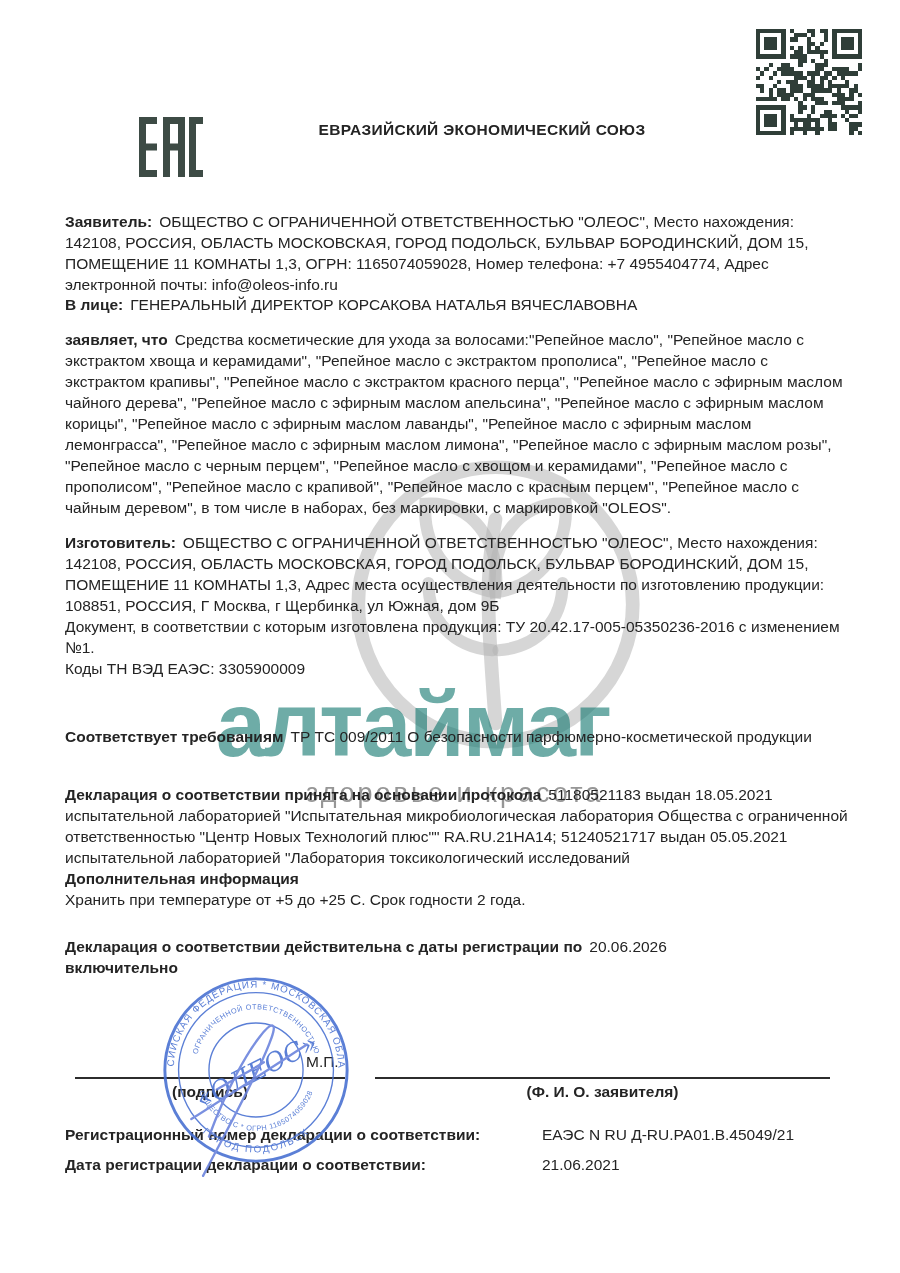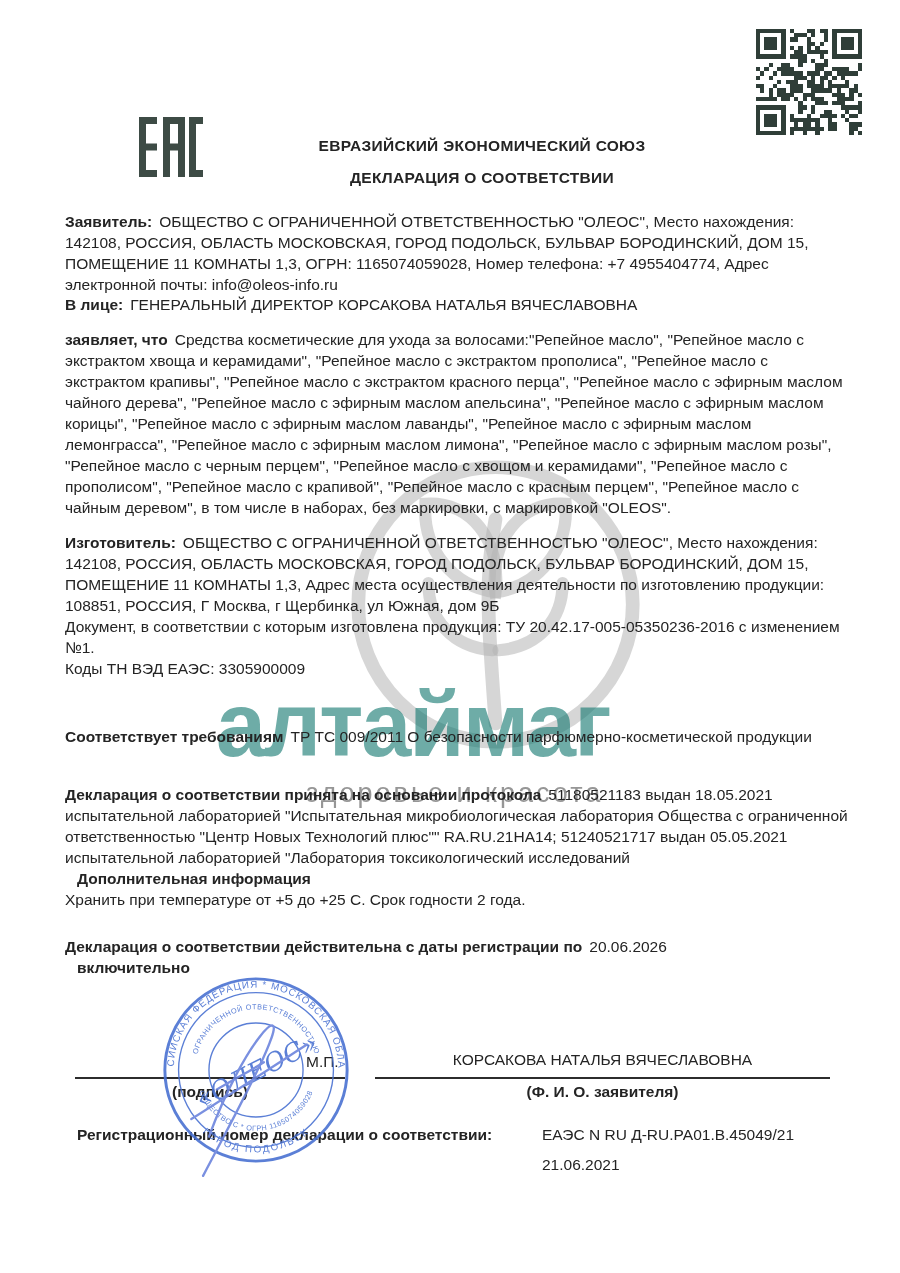--- a/index.html
+++ b/index.html
@@ -1,19 +1,19 @@
 <!DOCTYPE html>
 <html><head>
 <meta charset="utf-8">
 <style>
   html,body{margin:0;padding:0;background:#ffffff;}
   .page{position:relative;width:900px;height:1273px;background:#ffffff;
         font-family:"Liberation Sans",sans-serif;color:#242424;overflow:hidden;}
   .para{position:absolute;left:65px;width:787px;font-size:15.5px;line-height:21px;z-index:1;}
-  .b{font-weight:bold;margin-left:12px;}
+  .b{font-weight:bold;}
   .lbl{font-weight:bold;margin-right:7px;}
   .center-head{position:absolute;left:64px;width:836px;text-align:center;font-weight:bold;
                font-size:15.5px;letter-spacing:.3px;z-index:1;}
   .wm{position:absolute;z-index:0;pointer-events:none;}
   .wm-brand{left:216px;top:680px;font-size:90px;font-weight:bold;color:#0f766e;opacity:.6;
             letter-spacing:-2px;line-height:1;}
   .wm-tagline{left:306px;top:780px;font-size:27px;color:#737373;opacity:.75;letter-spacing:3px;line-height:1;}
   .sig-line{position:absolute;border-top:2px solid #2c2c2c;height:0;z-index:1;}
   .cap{position:absolute;text-align:center;font-size:15.5px;font-weight:bold;z-index:1;}
   .val{position:absolute;font-size:15.5px;z-index:1;}
@@ -283,22 +283,21 @@
       <rect x="24" y="0" width="7" height="60"></rect>
         <rect x="39" y="0" width="7" height="60"></rect>
       <rect x="31" y="0" width="8" height="7"></rect>
         <rect x="31" y="26.5" width="8" height="7"></rect>
       <rect x="50" y="0" width="7" height="60"></rect>
         <rect x="57" y="0" width="7" height="7"></rect>
       <rect x="57" y="53" width="7" height="7"></rect>
     </g>
   </svg>
 
-  <div class="center-head" style="top:137px">ЕВРАЗИЙСКИЙ ЭКОНОМИЧЕСКИЙ СОЮЗ</div>
-  <div class="center-head" style="top:169px">ДЕКЛАРАЦИЯ О СООТВЕТСТВИИ</div>
+  <div class="center-head" style="top:121px">ЕВРАЗИЙСКИЙ ЭКОНОМИЧЕСКИЙ СОЮЗ</div>
 
   <div class="para" style="top:211px">
     <span class="lbl">Заявитель:</span><span>ОБЩЕСТВО С ОГРАНИЧЕННОЙ ОТВЕТСТВЕННОСТЬЮ "ОЛЕОС", Место нахождения: 142108, РОССИЯ, ОБЛАСТЬ МОСКОВСКАЯ, ГОРОД ПОДОЛЬСК, БУЛЬВАР БОРОДИНСКИЙ, ДОМ 15, ПОМЕЩЕНИЕ 11 КОМНАТЫ 1,3, ОГРН: 1165074059028, Номер телефона: +7 4955404774, Адрес электронной почты: info@oleos-info.ru</span>
   </div>
 
   <div class="para" style="top:294px">
     <span class="lbl">В лице:</span><span>ГЕНЕРАЛЬНЫЙ ДИРЕКТОР КОРСАКОВА НАТАЛЬЯ ВЯЧЕСЛАВОВНА</span>
   </div>
 
   <div class="para" style="top:329px">
@@ -352,25 +351,25 @@
       </g>
       <g fill="none" stroke="#6c84dd" stroke-width="2.4" stroke-linecap="round">
         <path d="M 52,168 C 88,70 132,28 114,72 C 102,104 72,158 46,208"></path>
         <path d="M 34,150 C 72,126 118,96 152,74"></path>
         <path d="M 60,120 C 80,108 96,100 108,92"></path>
       </g>
     </svg>
   </div>
 
   <div class="val" style="left:306px;top:1053px">М.П.</div>
-  <div class="val" style="left:375px;top:1051px;width:455px;text-align:center">КОРСАКОВА НАТАЛЬЯ ВЯЧЕСЛАВОВНА</div>
 
   <div class="sig-line" style="left:75px;top:1077px;width:270px"></div>
   <div class="sig-line" style="left:375px;top:1077px;width:455px"></div>
 
   <div class="cap" style="left:75px;top:1083px;width:270px">(подпись)</div>
   <div class="cap" style="left:375px;top:1083px;width:455px">(Ф. И. О. заявителя)</div>
 
   <div class="val b" style="left:65px;top:1126px">Регистрационный номер декларации о соответствии:</div>
   <div class="val" style="left:542px;top:1126px">ЕАЭС N RU Д-RU.РА01.В.45049/21</div>
+  <div class="val b" style="left:65px;top:1156px">Дата регистрации декларации о соответствии:</div>
   <div class="val" style="left:542px;top:1156px">21.06.2021</div>
 
 </div>
 
 </body></html>

